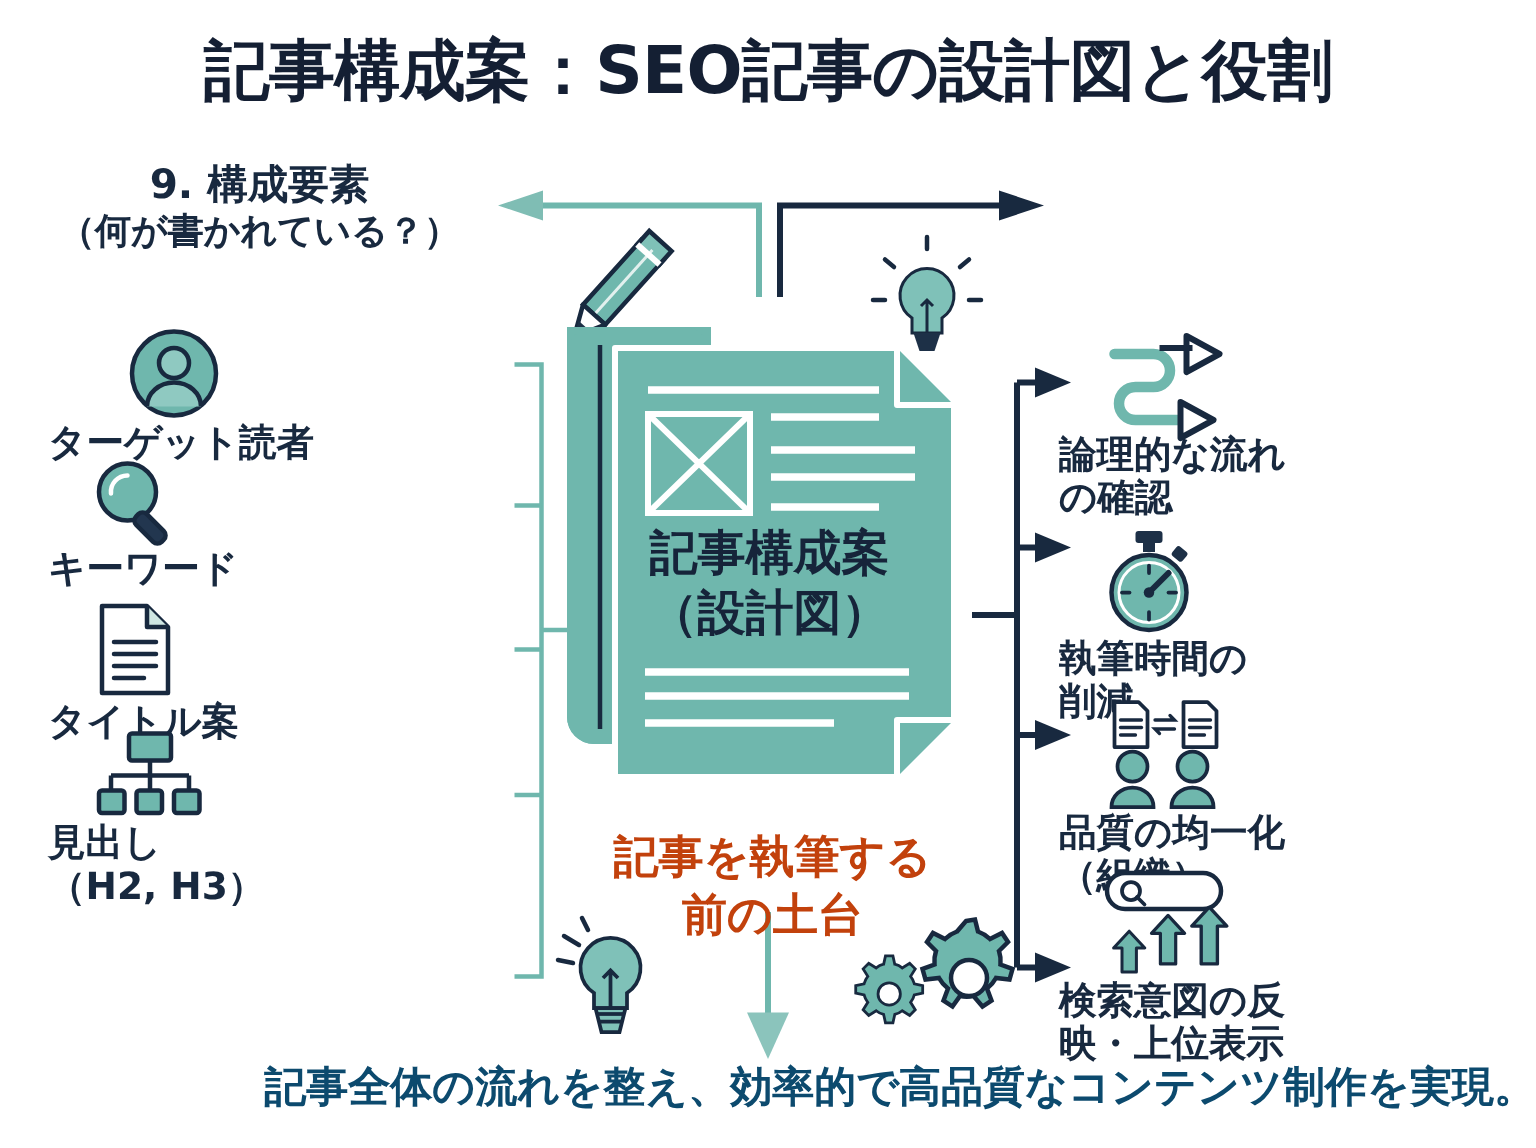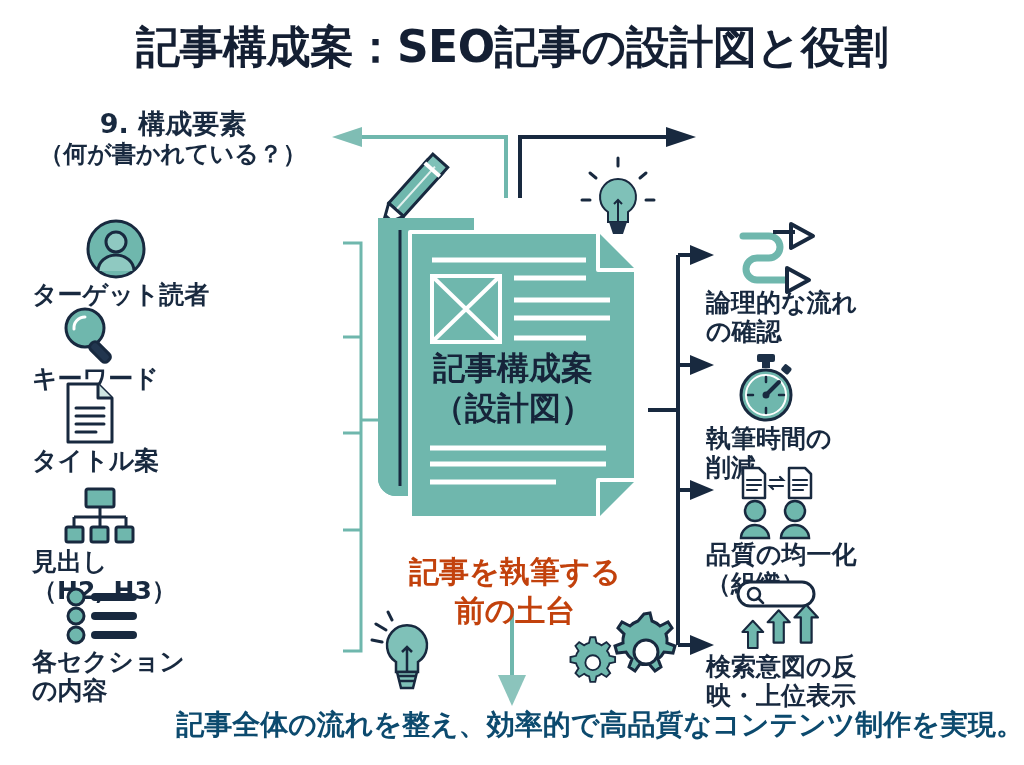--- a/index.html
+++ b/index.html
@@ -36,21 +36,21 @@
     white-space:pre-line;
   }
   .left-row .ic{width:72px;}
   .left-row .lbl{margin-left:10px;text-align:left;}
   .right-row .ic{width:86px;}
   .right-row .lbl{margin-left:6px;text-align:left;}
 
   
   #l0{left:22px;top:218px;}
   #l1{left:22px;top:302px;}
-  #l2{left:22px;top:380px;}
+  #l2{left:22px;top:400px;}
   #l3{left:22px;top:485px;}
   #l4{left:22px;top:585px;}
   
   #r0{left:700px;top:222px;}
   #r1{left:700px;top:352px;}
   #r2{left:700px;top:419px;margin-top:47px;}
   #r3{left:700px;top:578px;}
   #doc-title{
     position:absolute;left:368px;top:348px;width:290px;
     text-align:center;font-size:32px;font-weight:bold;color:#16243a;
@@ -167,36 +167,20 @@
         <path d="M36,22 V32 M10,32 H62 M10,32 V42 M36,32 V42 M62,32 V42" fill="none" stroke="#18293f" stroke-width="3"></path>
         <rect x="2" y="42" width="17" height="15" rx="2" fill="#6FB7AD" stroke="#18293f" stroke-width="3"></rect>
         <rect x="27" y="42" width="17" height="15" rx="2" fill="#6FB7AD" stroke="#18293f" stroke-width="3"></rect>
         <rect x="52" y="42" width="17" height="15" rx="2" fill="#6FB7AD" stroke="#18293f" stroke-width="3"></rect>
       </svg>
     </span>
     <span class="lbl">見出し
 （H2, H3）</span>
   </div>
 
-  <div class="row left-row" id="l4">
-    <span class="ic">
-      <svg width="72" height="62" viewBox="0 0 72 62">
-        <circle cx="9" cy="12" r="8" fill="#6FB7AD" stroke="#18293f" stroke-width="3"></circle>
-        <circle cx="9" cy="31" r="8" fill="#6FB7AD" stroke="#18293f" stroke-width="3"></circle>
-        <circle cx="9" cy="50" r="8" fill="#6FB7AD" stroke="#18293f" stroke-width="3"></circle>
-        <g stroke="#18293f" stroke-width="8" stroke-linecap="round">
-          <path d="M28,12 H66"></path>
-            <path d="M28,31 H66"></path>
-            <path d="M28,50 H66"></path>
-        </g>
-      </svg>
-    </span>
-    <span class="lbl">各セクション
-の内容</span>
-  </div>
 
   <div class="row right-row" id="r0">
     <span class="ic">
       <svg width="80" height="66" viewBox="0 0 80 66">
         <path d="M4,14 H30 a11,11 0 0 1 0,22 H18 a11,11 0 0 0 0,22 H46" fill="none" stroke="#6FB7AD" stroke-width="7" stroke-linecap="round"></path>
         <path d="M34,10 H56" fill="none" stroke="#18293f" stroke-width="4"></path>
         <polygon points="52,2 74,14 52,26" fill="none" stroke="#18293f" stroke-width="4" stroke-linejoin="round"></polygon>
         <polygon points="48,46 70,58 48,70" fill="none" stroke="#18293f" stroke-width="4" stroke-linejoin="round"></polygon>
       </svg>
     </span>

